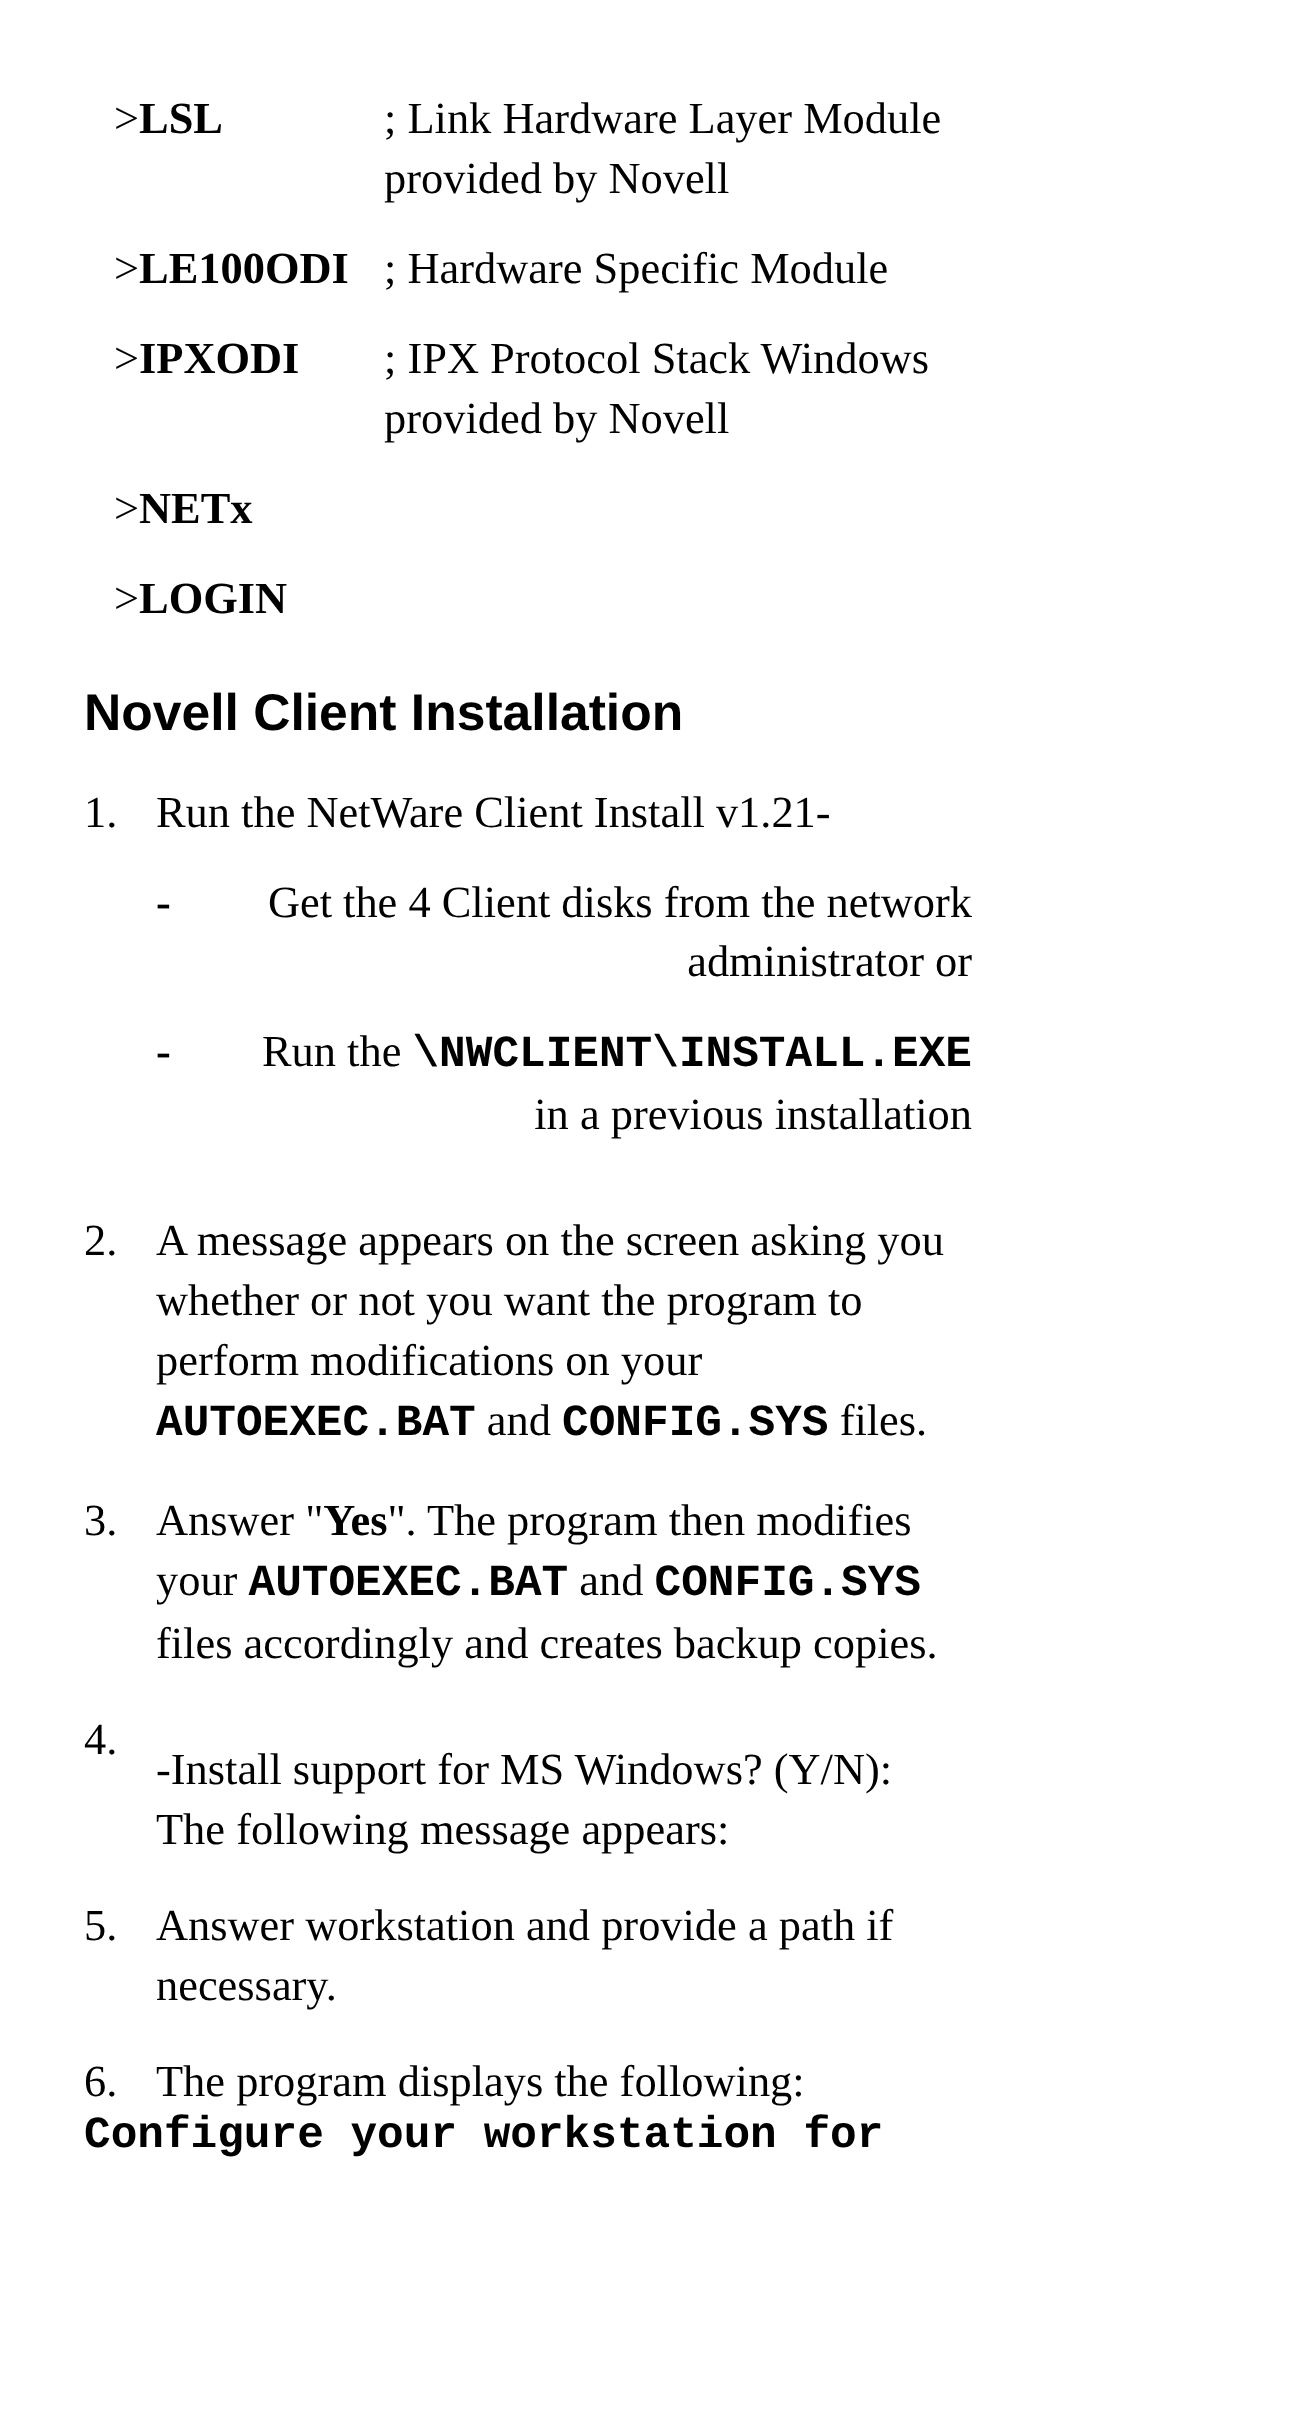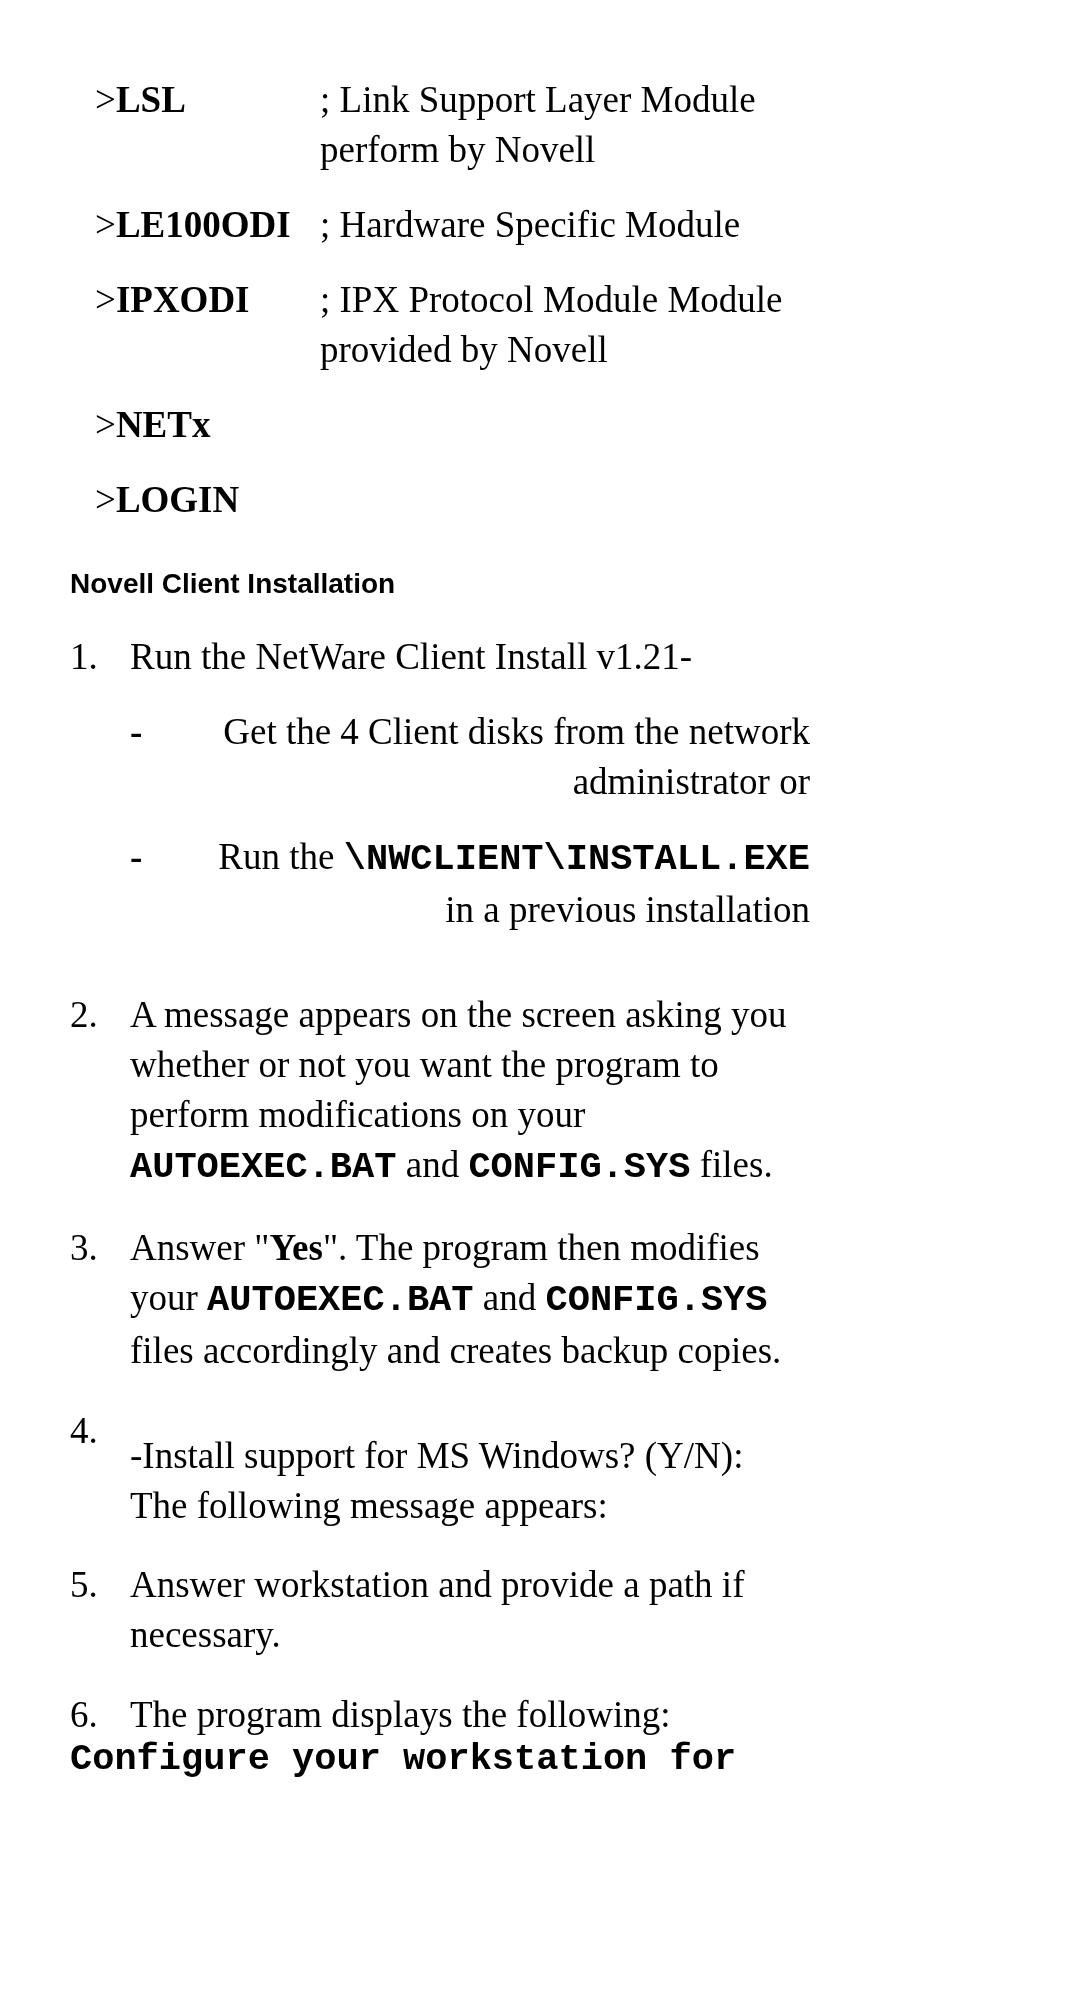--- a/index.html
+++ b/index.html
@@ -41,21 +41,21 @@
 
   .login-row {
     margin-left: 25px;
     margin-top: 0;
   }
 
   
   .section-head {
     font-family: Arial, Helvetica, sans-serif;
     font-weight: bold;
-    font-size: 28px;
+    font-size: 43px;
     margin-top: 40px;
     margin-bottom: 30px;
   }
 
   
   .num-list {
     margin: 0 0 0 0;
     padding: 0;
   }
   .num-item {
@@ -112,33 +112,33 @@
 </head>
 <body>
 
 <div class="page">
 
   <div class="mod-table">
     <div class="mod-row">
       <div class="mod-cmd">
         <span class="gt">&gt;</span><span class="name">LSL</span>
       </div>
-      <div class="mod-desc">; Link Support Layer Module perform by Novell</div>
+      <div class="mod-desc">; Link Hardware Layer Module provided by Novell</div>
     </div>
     <div class="mod-row">
       <div class="mod-cmd">
         <span class="gt">&gt;</span><span class="name">LE100ODI</span>
       </div>
       <div class="mod-desc">; Hardware Specific Module</div>
     </div>
     <div class="mod-row">
       <div class="mod-cmd">
         <span class="gt">&gt;</span><span class="name">IPXODI</span>
       </div>
-      <div class="mod-desc">; IPX Protocol Module Module provided by Novell</div>
+      <div class="mod-desc">; IPX Protocol Stack Windows provided by Novell</div>
     </div>
     <div class="mod-row">
       <div class="mod-cmd">
         <span class="gt">&gt;</span><span class="name">NETx</span>
       </div>
     </div>
   </div>
 
   <div class="login-row">
     <span class="gt">&gt;</span><span class="bold">LOGIN</span>

